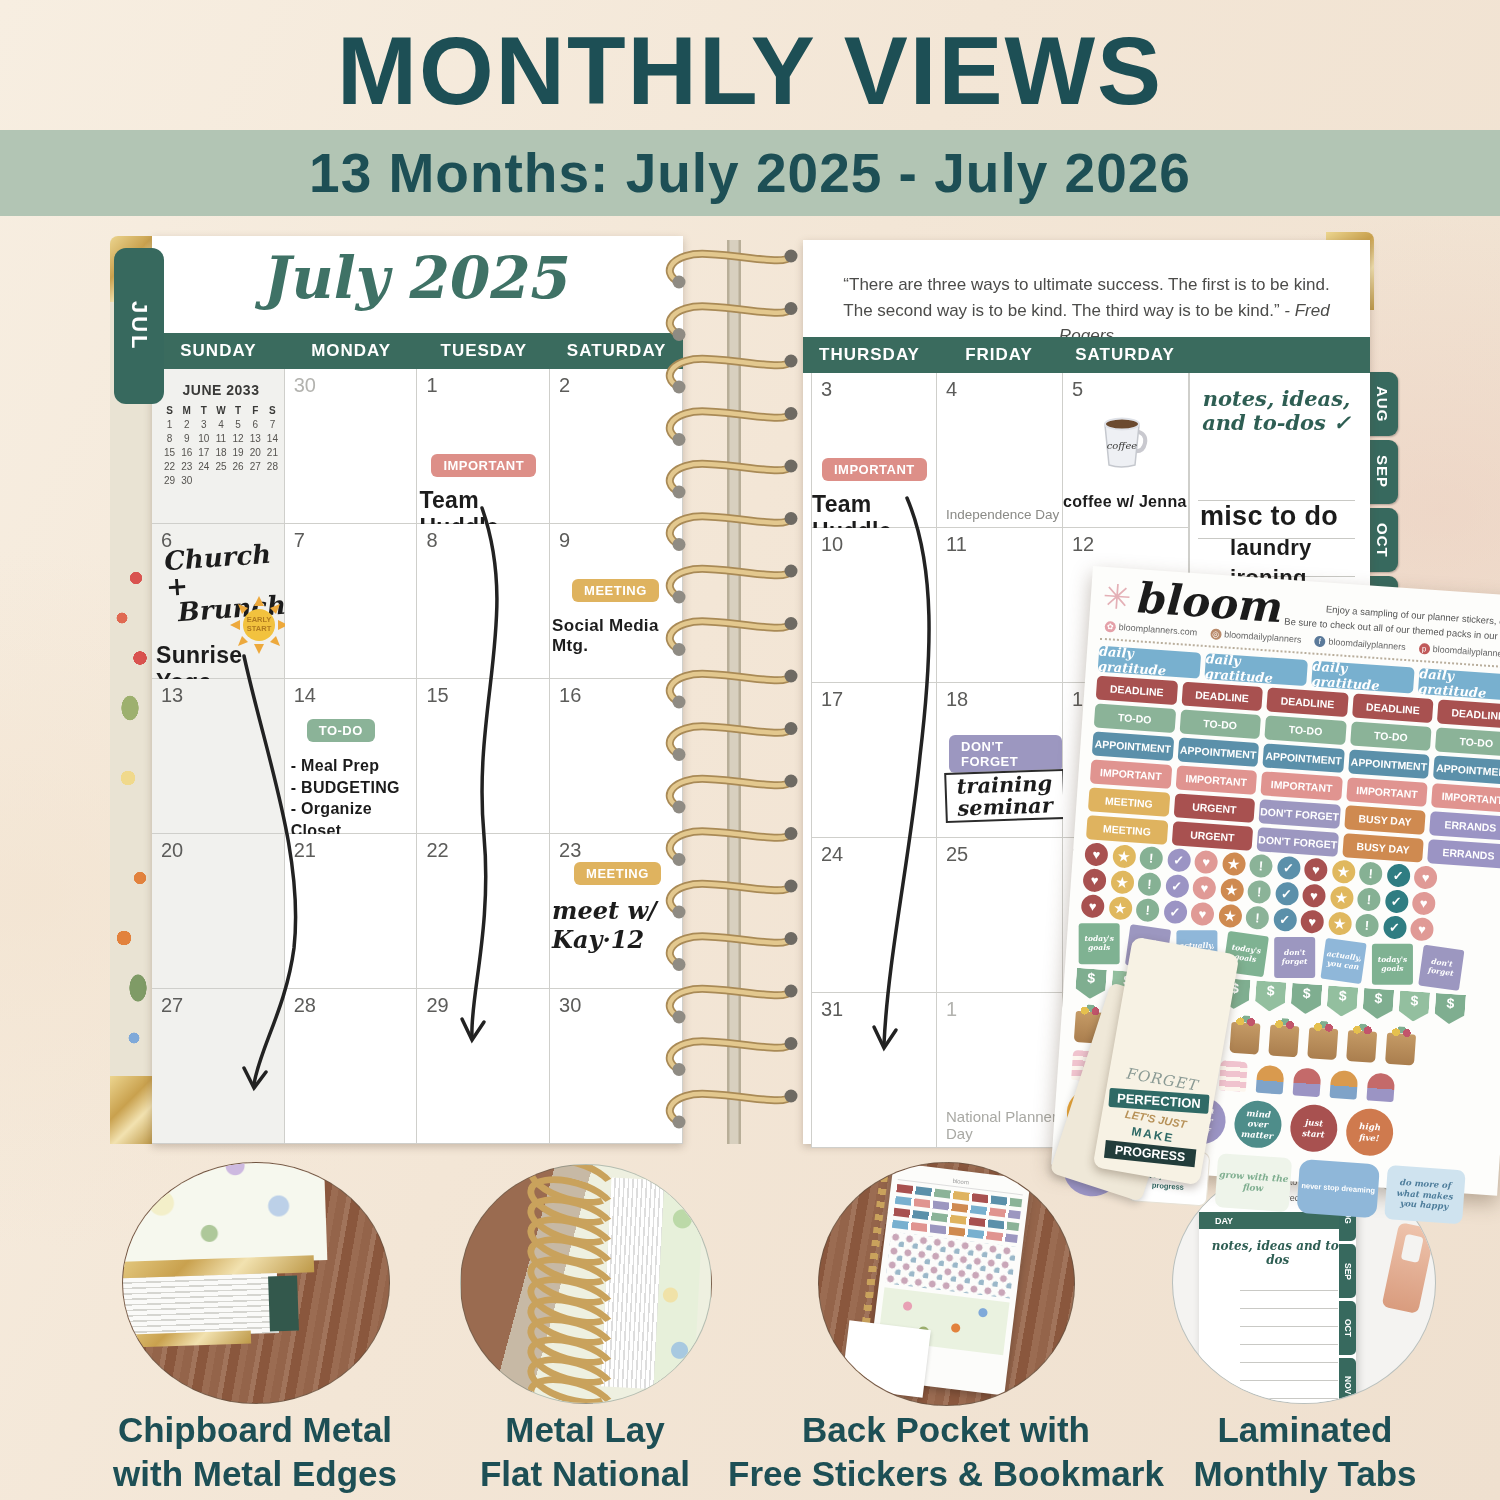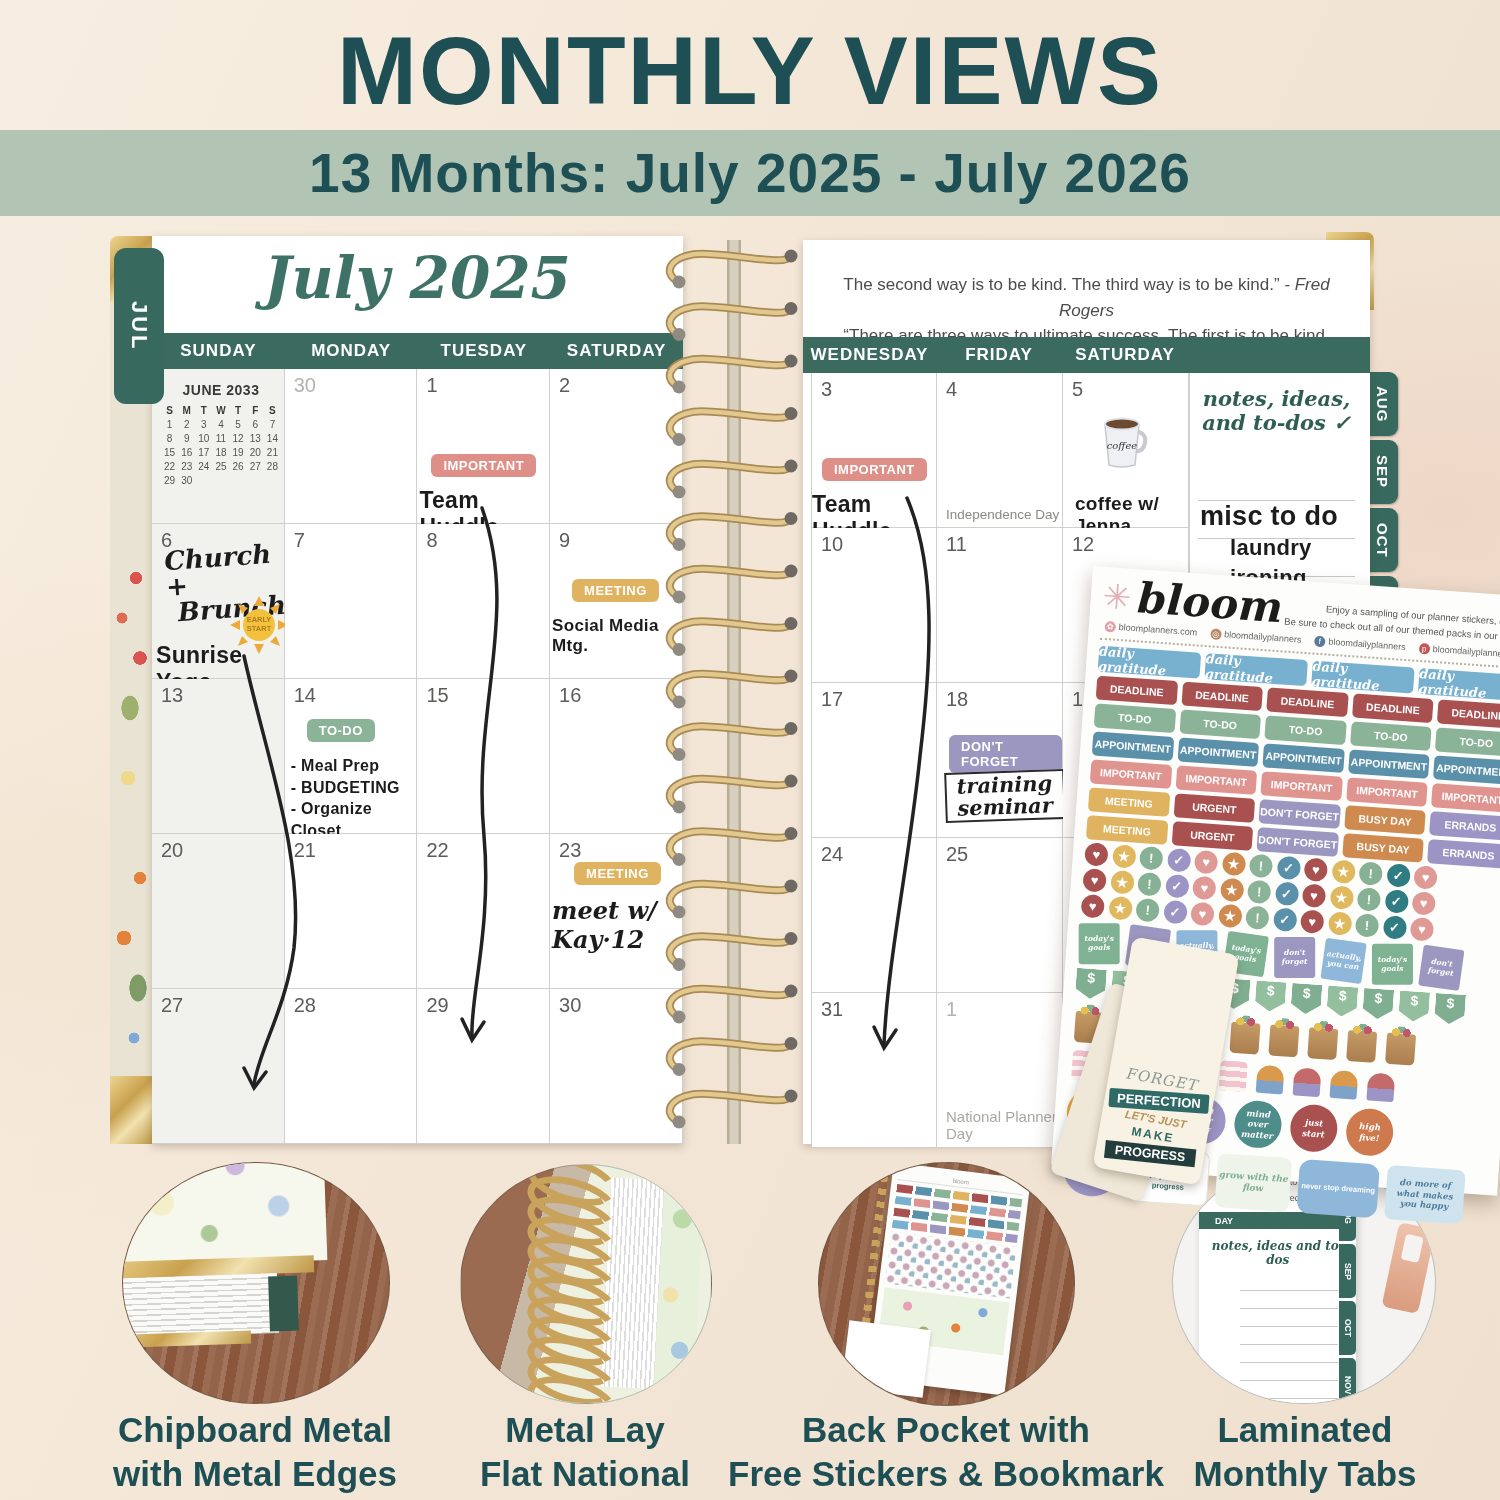--- a/index.html
+++ b/index.html
@@ -330,25 +330,25 @@
 
       <div class="cell gray"><span class="num">27</span></div>
       <div class="cell"><span class="num">28</span></div>
       <div class="cell"><span class="num">29</span></div>
       <div class="cell"><span class="num">30</span></div>
     </div>
   </div>
 
   <div class="page page-right">
     <div class="abs quote">
+      <div>“There are three ways to ultimate success. The first is to be kind.</div>
       <div><span>The second way is to be kind. The third way is to be kind.”</span><span class="attr"> - Fred Rogers</span></div>
-      <div>“There are three ways to ultimate success. The first is to be kind.</div>
     </div>
     <div class="band band-right">
-      <span>WEDNESDAY</span>
+      <span>THURSDAY</span>
       <span>FRIDAY</span>
       <span>SATURDAY</span>
       <span></span>
     </div>
     <div class="rgrid">
       <div class="cell">
         <span class="num">3</span>
         <div class="abs" style="top:85px;left:10px"><span class="badge b-pink">IMPORTANT</span></div>
         <div class="abs hand" style="top:118px;left:0;font-size:23px">Team Huddle</div>
       </div>
@@ -358,21 +358,21 @@
       </div>
       <div class="cell">
         <span class="num">5</span>
         <svg class="abs" style="top:36px;left:34px" width="52" height="60" viewBox="0 0 52 60">
           <path d="M38,22 q12,2 10,12 q-2,10 -12,8" fill="none" stroke="#c9c9cf" stroke-width="4"></path>
           <path d="M8,16 L12,56 Q24,60 38,56 L42,16 Z" fill="#eef0f4" stroke="#c5c8ce" stroke-width="1.5"></path>
           <ellipse cx="25" cy="15" rx="17" ry="5.5" fill="#6b4a2f"></ellipse>
           <ellipse cx="25" cy="15" rx="17" ry="5.5" fill="none" stroke="#dfe2e8" stroke-width="2"></ellipse>
           <text x="25" y="40" text-anchor="middle" font-size="10" font-style="italic" fill="#3a3a38" font-family="DejaVu Serif,serif">coffee</text>
         </svg>
-        <div class="abs hand" style="top:120px;left:12px;font-size:19px">coffee w/ Jenna</div>
+        <div class="abs hand" style="top:120px;left:0;font-size:16px">coffee w/ Jenna</div>
       </div>
 
       <div class="cell"><span class="num">10</span></div>
       <div class="cell"><span class="num">11</span></div>
       <div class="cell"><span class="num">12</span></div>
 
       <div class="cell"><span class="num">17</span></div>
       <div class="cell">
         <span class="num">18</span>
         <div class="abs" style="top:52px;left:12px"><span class="badge b-pur">DON'T FORGET</span></div>

